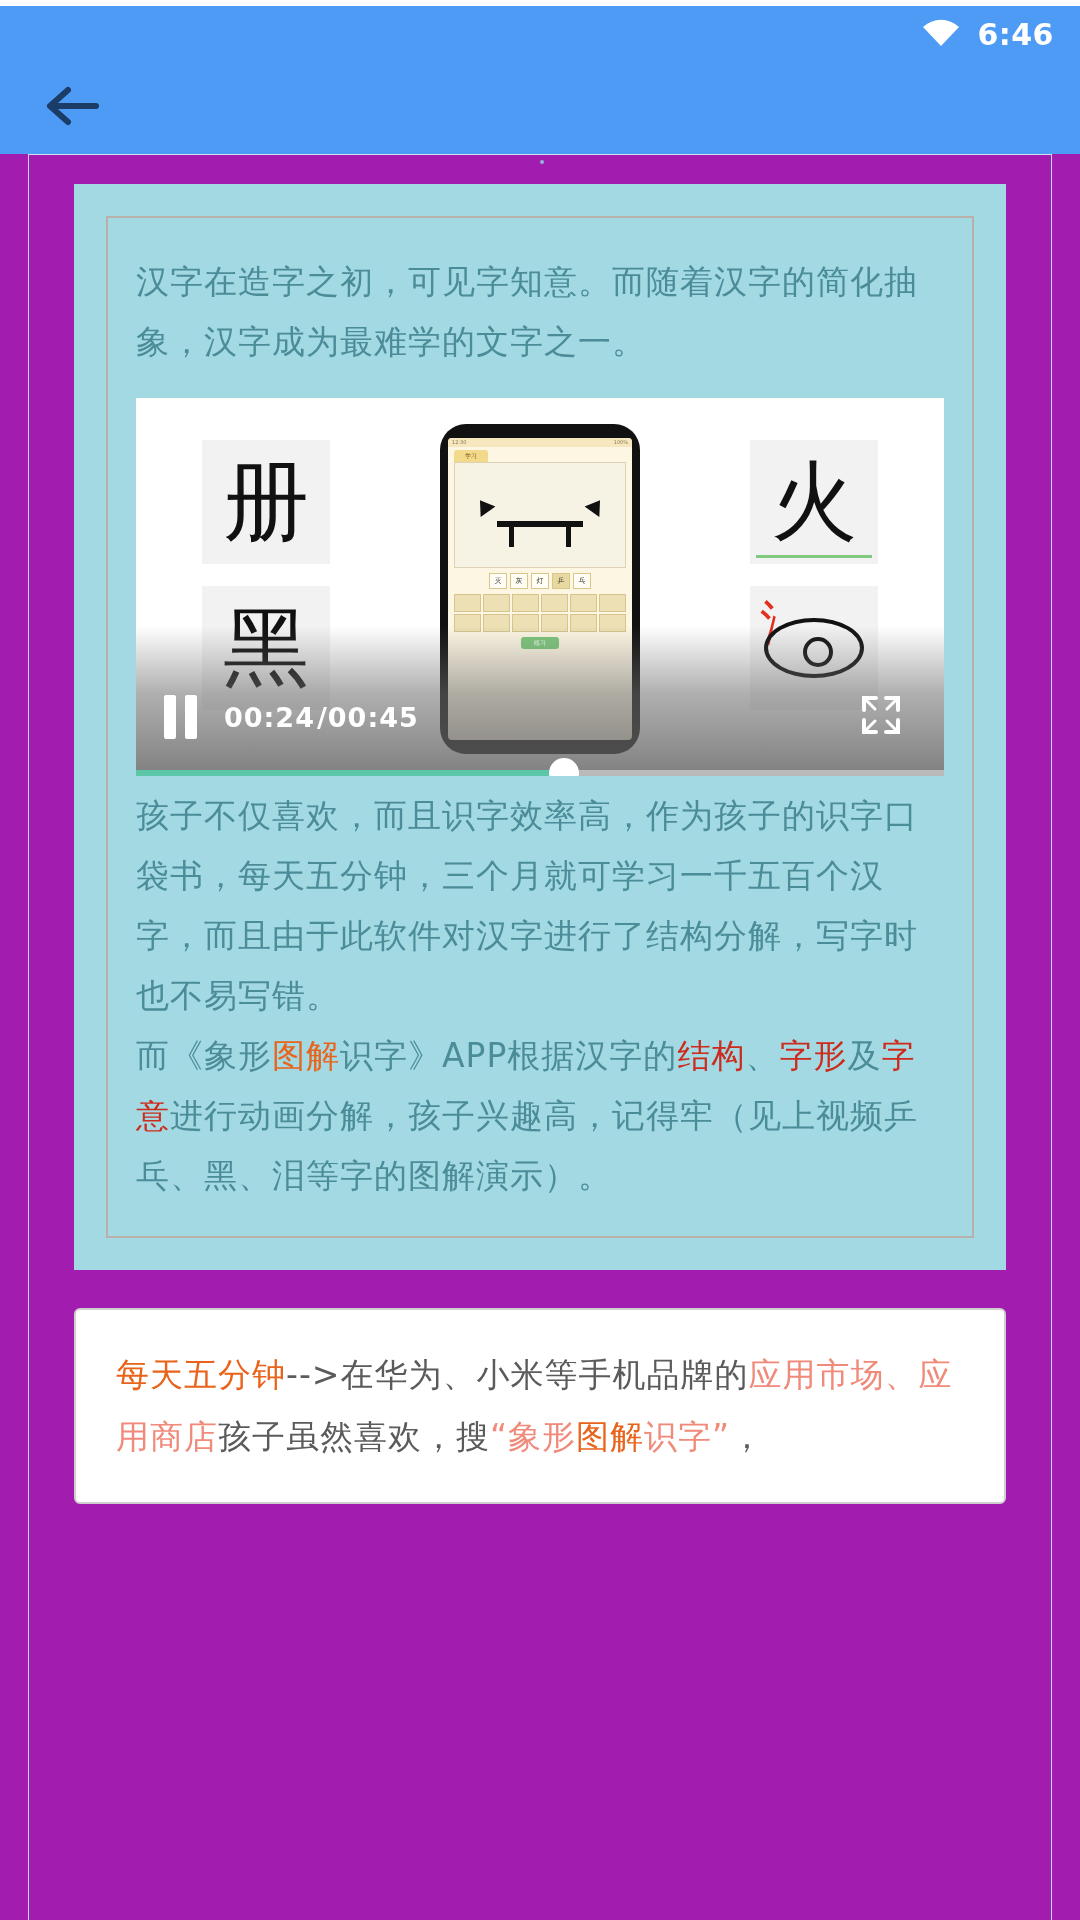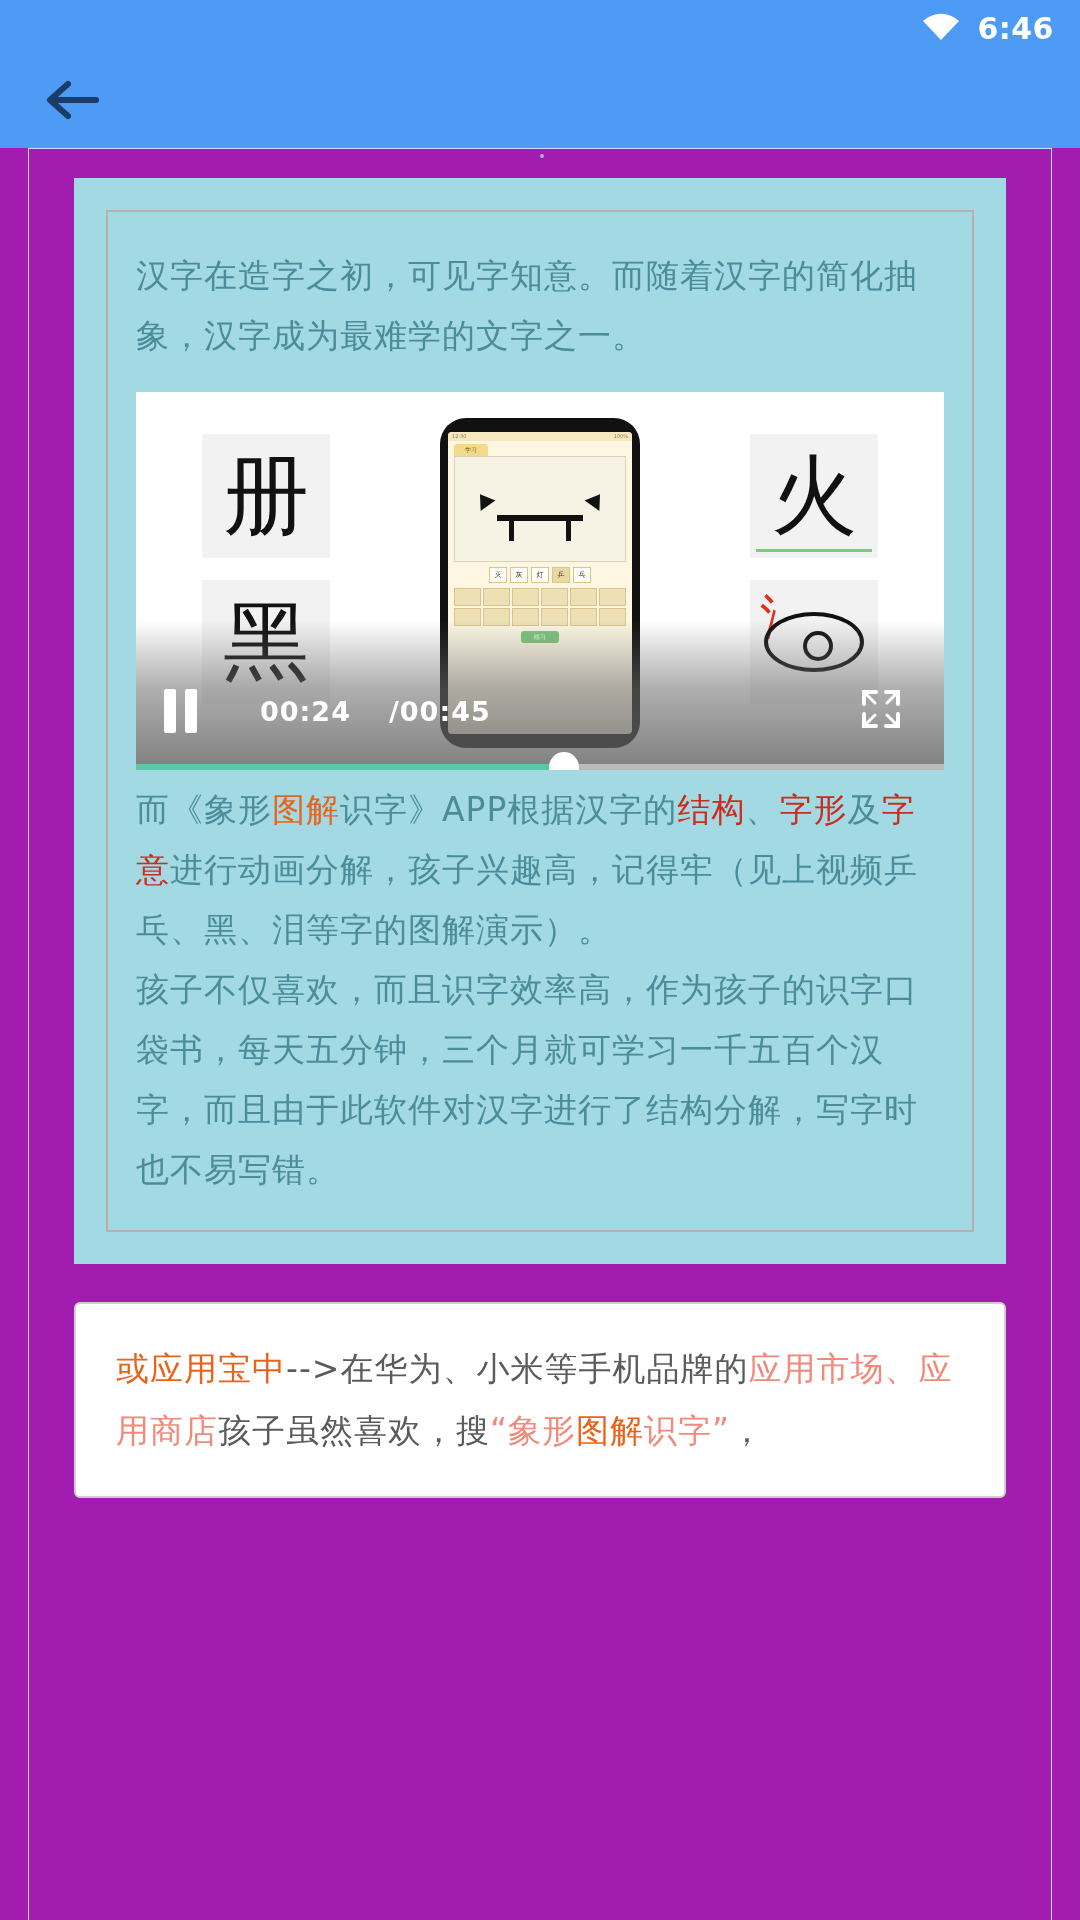--- a/index.html
+++ b/index.html
@@ -16,20 +16,21 @@
 
   
   .status-bar {
     height: 56px;
     background: #4d9bf5;
     display: flex;
     align-items: center;
     justify-content: flex-end;
     padding-right: 26px;
     box-sizing: border-box;
+    margin-top: 6px;
   }
   .status-icons {
     display: flex;
     align-items: center;
     gap: 16px;
   }
   .wifi-icon svg { display: block; }
   .clock {
     color: #ffffff;
     font-size: 30px;
@@ -308,21 +309,20 @@
     height: 150px;
     background: linear-gradient(to bottom, rgba(120,120,120,0) 0%, rgba(110,110,110,0.55) 45%, rgba(95,95,95,0.8) 100%);
   }
   .video-controls {
     position: absolute;
     left: 0; right: 12px; bottom: 34px;
     display: flex;
     align-items: center;
     padding: 0 28px;
     box-sizing: border-box;
-    gap: 36px;
   }
   .pause-btn {
     width: 34px;
     height: 44px;
     display: flex;
     gap: 9px;
   }
   .pause-btn span {
     display: block;
     width: 12px;
@@ -488,24 +488,24 @@
             </span>
           </div>
 
           <div class="progress">
             <div class="progress-played" id="progress-played" style="width: 53%;"></div>
             <div class="progress-knob" id="progress-knob" style="left: 53%;"></div>
           </div>
         </div>
 
 
+        <p class="para">孩子不仅喜欢，而且识字效率高，作为孩子的识字口袋书，每天五分钟，三个月就可学习一千五百个汉字，而且由于此软件对汉字进行了结构分解，写字时也不易写错。</p>
+
         <p class="para"><span>而《象形</span><span class="orange">图解</span><span>识字》APP根据汉字的</span><span class="red">结构</span><span>、</span><span class="red">字形</span><span>及</span><span class="red">字意</span><span>进行动画分解，孩子兴趣高，记得牢（见上视频乒乓、黑、泪等字的图解演示）。</span></p>
-
-        <p class="para">孩子不仅喜欢，而且识字效率高，作为孩子的识字口袋书，每天五分钟，三个月就可学习一千五百个汉字，而且由于此软件对汉字进行了结构分解，写字时也不易写错。</p>
       </div>
     </div>
 
     <div class="white-card">
-      <p class="dl-para"><span class="dl-strong">或应用宝中</span><span class="dl-dark">--&gt;</span><span class="dl-dark">在华为、小米等手机品牌的</span><span>应用市场、应用商店</span><span class="dl-dark">孩子虽然喜欢，搜</span><span>“象形</span><span class="dl-strong">图解</span><span>识字”</span><span class="dl-dark">，</span></p>
+      <p class="dl-para"><span class="dl-strong">每天五分钟</span><span class="dl-dark">--&gt;</span><span class="dl-dark">在华为、小米等手机品牌的</span><span>应用市场、应用商店</span><span class="dl-dark">孩子虽然喜欢，搜</span><span>“象形</span><span class="dl-strong">图解</span><span>识字”</span><span class="dl-dark">，</span></p>
     </div>
 
   </div>
 </div>
 
 </body></html>

